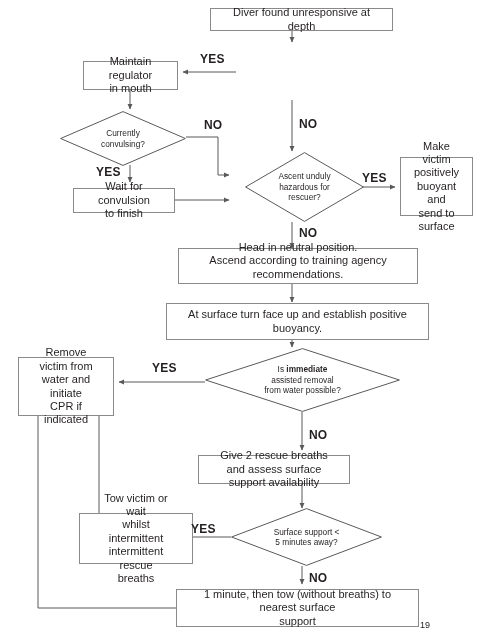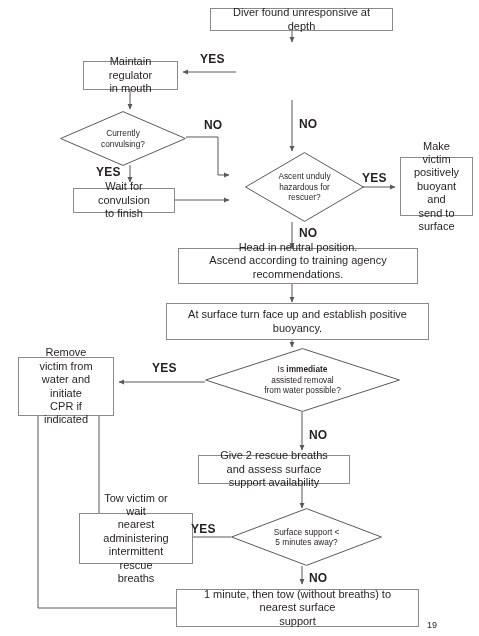--- a/index.html
+++ b/index.html
@@ -231,21 +231,21 @@
       <div>
         <span class="txt-line">Surface support &lt;</span>
         <span class="txt-line">5 minutes away?</span>
       </div>
     </div>
   </div>
 
   <div class="node box" style="left:70px; top:513px; width:114px; height:51px;margin-left:9px;">
     <div>
       <span class="txt-line">Tow victim or wait</span>
-      <span class="txt-line">nearest administering</span>
+      <span class="txt-line">whilst intermittent</span>
       <span class="txt-line">intermittent rescue</span>
       <span class="txt-line">breaths</span>
     </div>
   </div>
 
   <div class="node box" style="left:176px; top:589px; width:243px; height:38px;">
     <div>
       <span class="txt-line">1 minute, then tow (without breaths) to nearest surface</span>
       <span class="txt-line">support</span>
     </div>
@@ -255,15 +255,15 @@
   <div class="edge-label" style="left:299px; top:117px;">NO</div>
   <div class="edge-label" style="left:204px; top:118px;">NO</div>
   <div class="edge-label" style="left:96px; top:165px;">YES</div>
   <div class="edge-label" style="left:362px; top:171px;">YES</div>
   <div class="edge-label" style="left:299px; top:226px;">NO</div>
   <div class="edge-label" style="left:152px; top:361px;">YES</div>
   <div class="edge-label" style="left:309px; top:428px;">NO</div>
   <div class="edge-label" style="left:191px; top:522px;">YES</div>
   <div class="edge-label" style="left:309px; top:571px;">NO</div>
 
-  <div class="page-num" style="left:420px; top:620px;padding-left:7px;">19</div>
+  <div class="page-num" style="left:420px; top:620px;">19</div>
 
 </div>
 
 </body></html>

